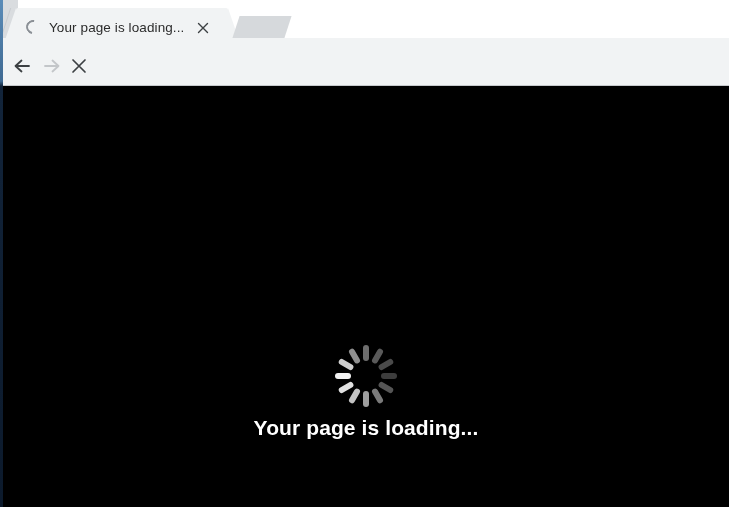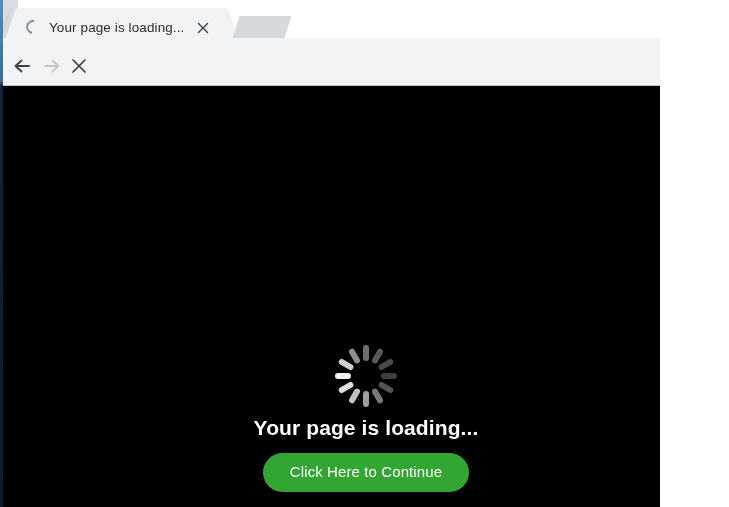--- a/index.html
+++ b/index.html
@@ -11,21 +11,21 @@
     width: 729px;
     height: 507px;
     overflow: hidden;
     background: #ffffff;
     font-family: "Liberation Sans", sans-serif;
     -webkit-font-smoothing: antialiased;
   }
 
   #app {
     position: relative;
-    width: 660px;
+    width: 729px;
     height: 507px;
     overflow: hidden;
     background: #ffffff;
   }
 
   
   .window-left-border {
     position: absolute;
     left: 0;
     top: 0;
@@ -346,22 +346,19 @@
           <i style="transform: rotate(180deg); background: rgb(158, 158, 158);"></i>
           <i style="transform: rotate(210deg); background: rgb(194, 194, 194);"></i>
           <i style="transform: rotate(240deg); background: rgb(224, 224, 224);"></i>
           <i style="transform: rotate(270deg); background: rgb(242, 242, 242);"></i>
           <i style="transform: rotate(300deg); background: rgb(207, 207, 207);"></i>
           <i style="transform: rotate(330deg); background: rgb(143, 143, 143);"></i>
         </div>
 
       <p class="loading-text">Your page is loading...</p>
 
-      <div class="cta-wrap">
-        <button class="cta-button">Click Here to Continue</button>
-      </div>
 
     </div>
   </div>
 
   <div class="window-left-border"></div>
 
 </div>
 
 </body></html>

